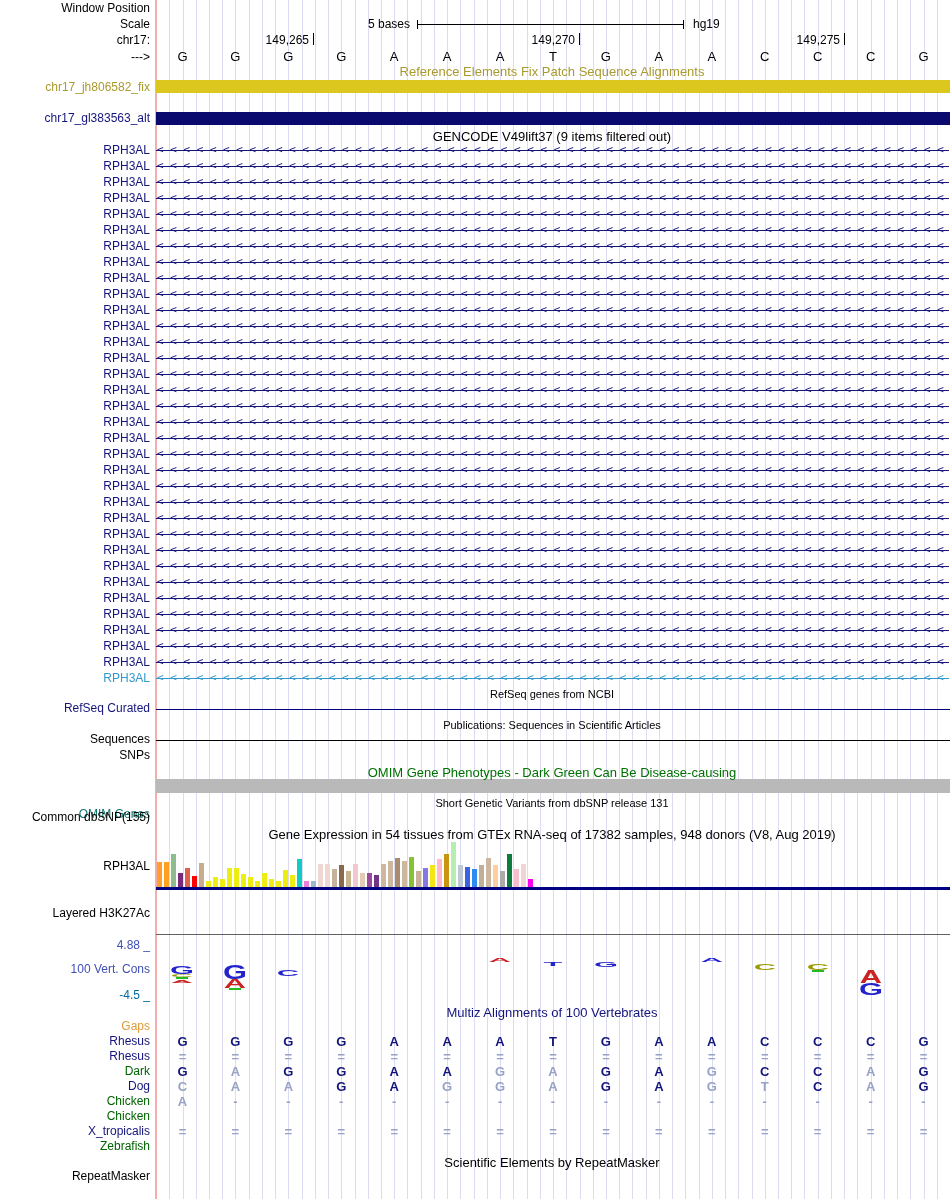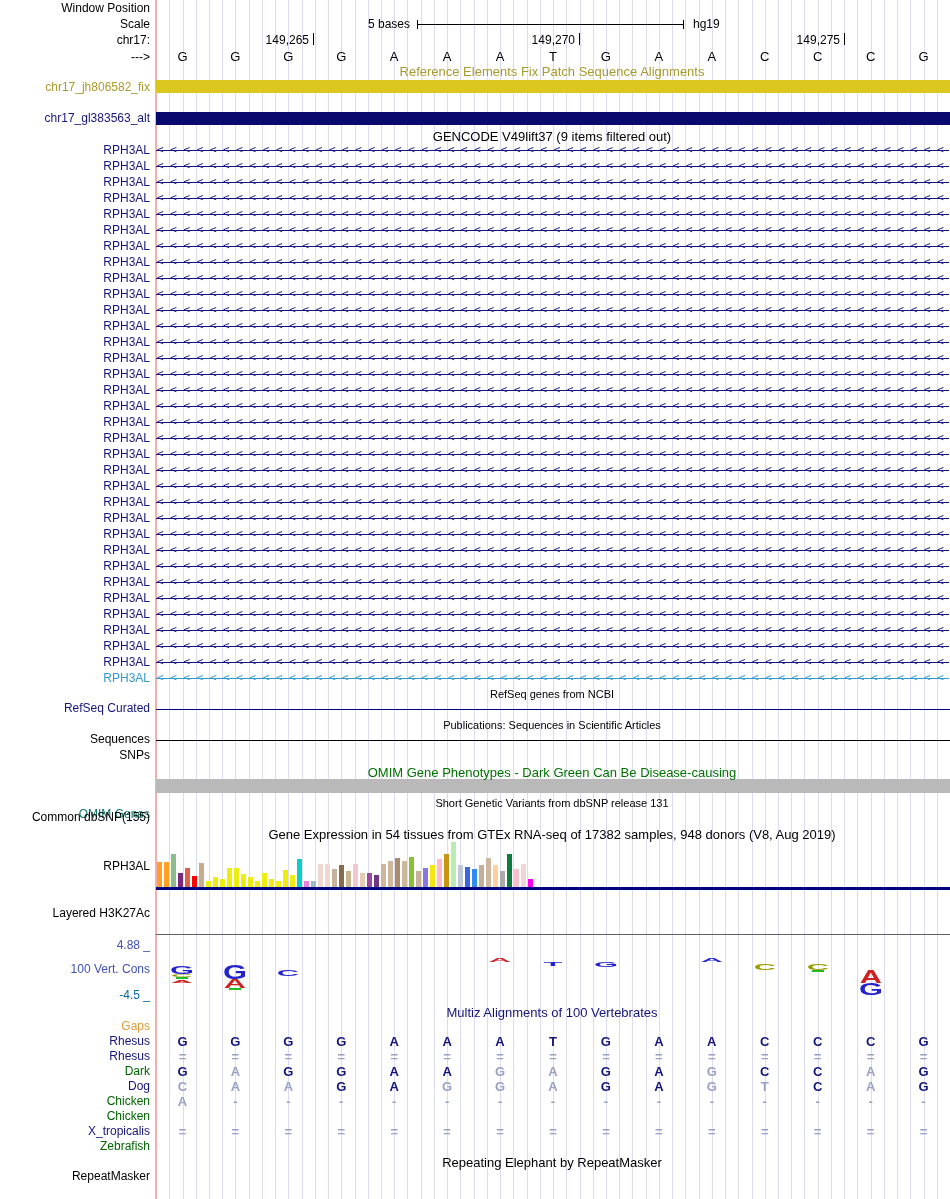--- a/index.html
+++ b/index.html
@@ -58,21 +58,21 @@
   <div class="ll" style="top:1170px">RepeatMasker</div>
 
   <div class="tt" style="top:65px;color:#A99A2F">Reference Elements Fix Patch Sequence Alignments</div>
   <div class="tt" style="top:130px">GENCODE V49lift37 (9 items filtered out)</div>
   <div class="tt sm" style="top:688px">RefSeq genes from NCBI</div>
   <div class="tt sm" style="top:719px">Publications: Sequences in Scientific Articles</div>
   <div class="tt" style="top:766px;color:#007200">OMIM Gene Phenotypes - Dark Green Can Be Disease-causing</div>
   <div class="tt sm" style="top:797px">Short Genetic Variants from dbSNP release 131</div>
   <div class="tt" style="top:828px">Gene Expression in 54 tissues from GTEx RNA-seq of 17382 samples, 948 donors (V8, Aug 2019)</div>
   <div class="tt" style="top:1006px;color:#14147D">Multiz Alignments of 100 Vertebrates</div>
-  <div class="tt" style="top:1156px">Repeating Elephant by RepeatMasker</div>
+  <div class="tt" style="top:1156px">Scientific Elements by RepeatMasker</div>
 
 <div class="gridline" style="left: 169.2px; background: rgb(219, 219, 242);"></div>
     <div class="gridline" style="left: 182.5px; background: rgb(219, 219, 242);"></div>
     <div class="gridline" style="left: 195.7px; background: rgb(219, 219, 242);"></div>
     <div class="gridline" style="left: 208.9px; background: rgb(219, 219, 242);"></div>
     <div class="gridline" style="left: 222.2px; background: rgb(219, 219, 242);"></div>
     <div class="gridline" style="left: 235.4px; background: rgb(219, 219, 242);"></div>
     <div class="gridline" style="left: 248.6px; background: rgb(219, 219, 242);"></div>
     <div class="gridline" style="left: 261.9px; background: rgb(219, 219, 242);"></div>
     <div class="gridline" style="left: 275.1px; background: rgb(219, 219, 242);"></div>

